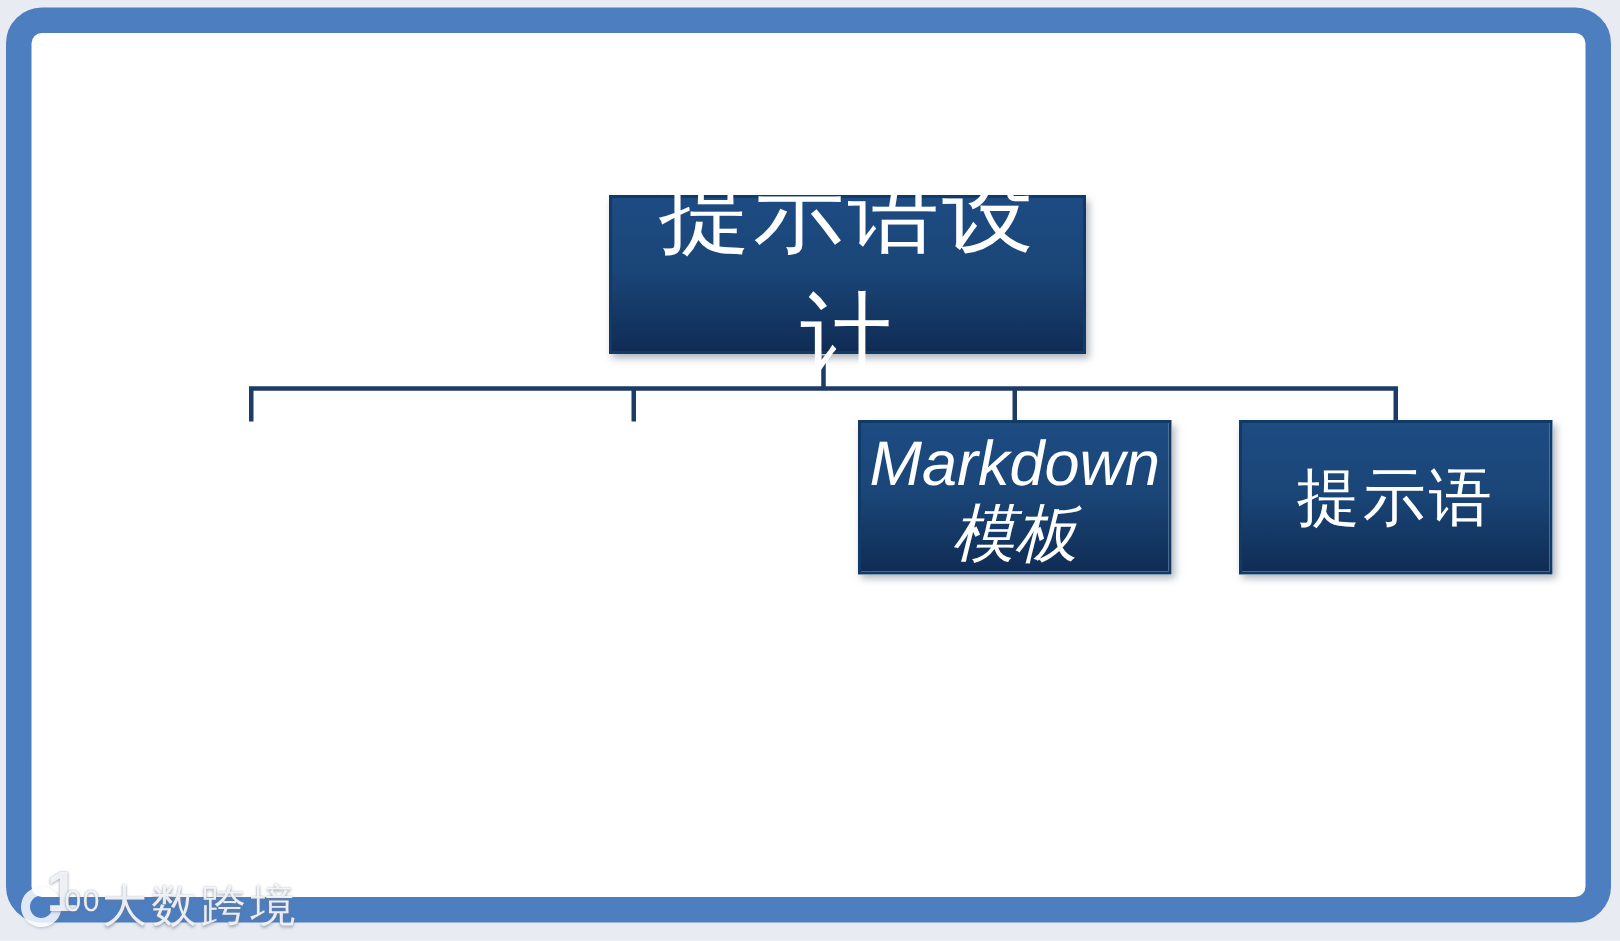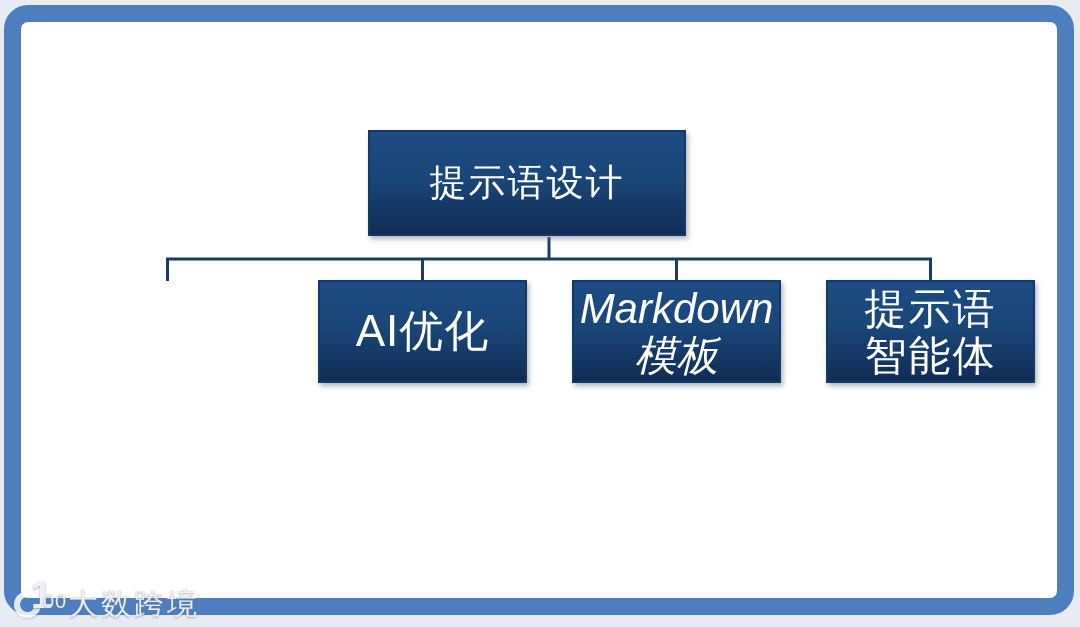--- a/index.html
+++ b/index.html
@@ -37,22 +37,22 @@
     display: flex;
     flex-direction: column;
     align-items: center;
     justify-content: center;
     text-align: center;
   }
   .node .line { display: block; }
   .node .line:empty { display: none; }
 
   .node-root {
-    left: 368px; top: 130px; width: 318px; height: 106px;
-    font-size: 37px; letter-spacing: 2px;
+    left: 406px; top: 130px; width: 318px; height: 106px;
+    font-size: 61px; letter-spacing: 2px;
   }
   .node-child { top: 280px; width: 209px; height: 103px; font-size: 44px; letter-spacing: 1px; }
   .node-c1 { left: 63px; }
   .node-c2 { left: 318px; }
   .node-c3 { left: 572px; font-size: 42px; line-height: 47px; letter-spacing: 0; font-style: italic; }
   .node-c4 { left: 826px; font-size: 42px; line-height: 47px; letter-spacing: 2px; }
 
   
   .watermark {
     position: absolute; left: 8px; top: 574px;
@@ -99,33 +99,28 @@
              M422.5,259 L422.5,281
              M676.5,259 L676.5,281
              M930.5,257.5 L930.5,281" stroke="#1c3c66" stroke-width="3" fill="none"></path>
   </svg>
 
   <div class="node node-root">
     <span class="line">提示语设计</span>
   </div>
 
 
-  <div class="node node-child node-c2">
-    <span class="line">AI优化</span>
-
-  </div>
 
   <div class="node node-child node-c3">
     <span class="line">Markdown</span>
     <span class="line">模板</span>
   </div>
 
   <div class="node node-child node-c4">
     <span class="line">提示语</span>
-    <span class="line">智能体</span>
   </div>
 
   <div class="watermark">
     <span class="wm-logo">
       <span class="wm-crescent"></span>
       <span class="wm-one">1</span>
       <span class="wm-zeros">00</span>
     </span>
     <span class="wm-text">大数跨境</span>
   </div>

